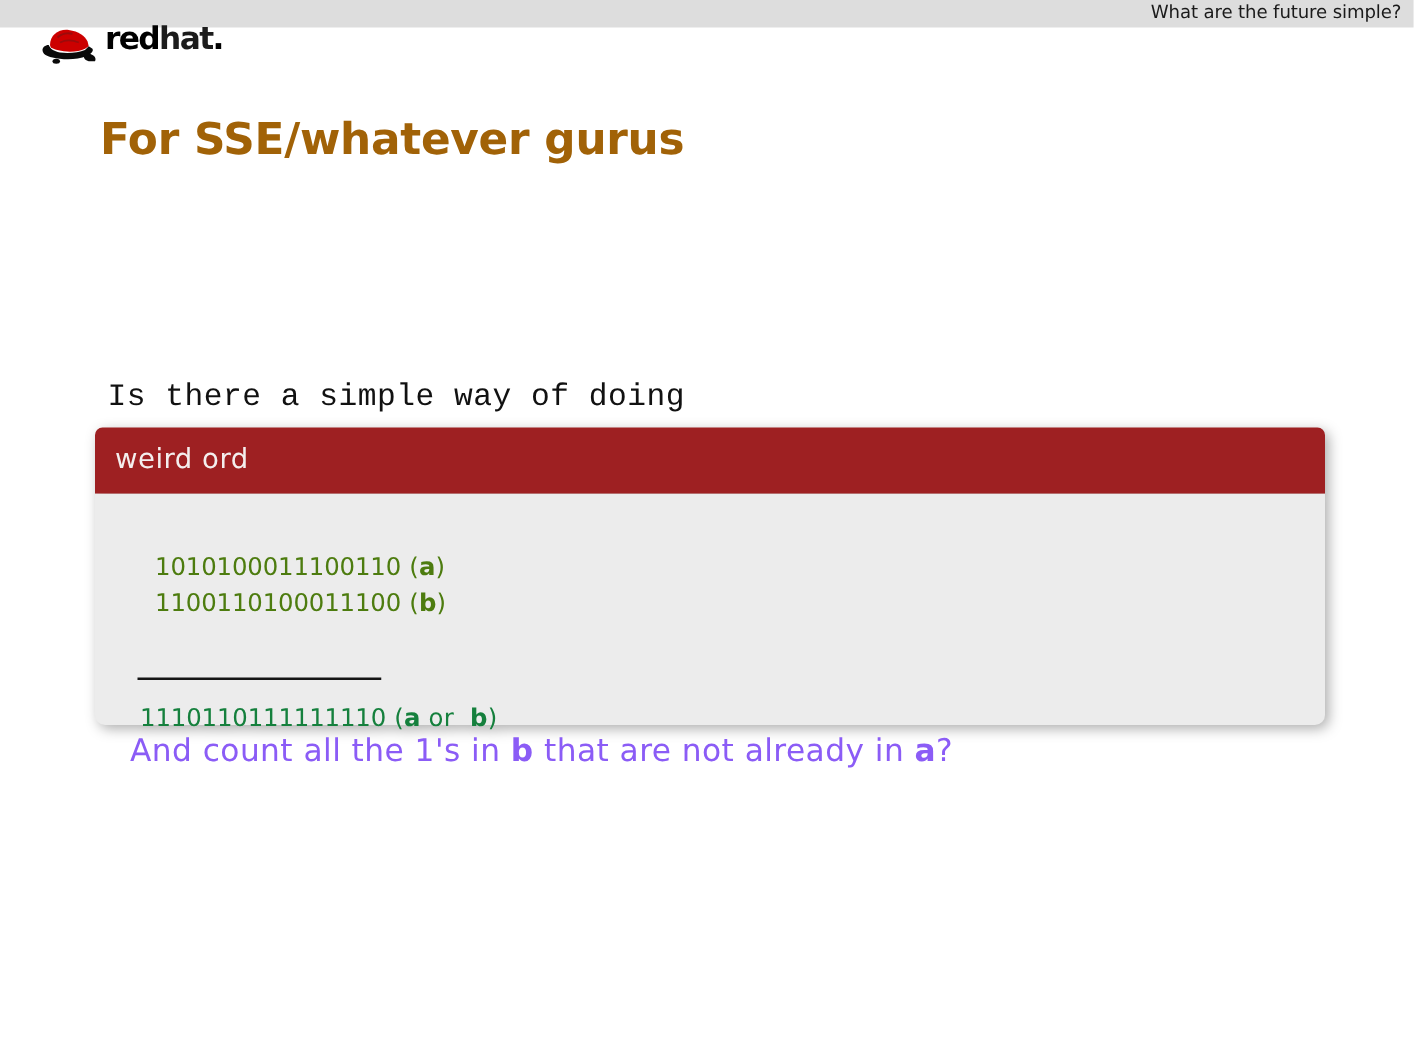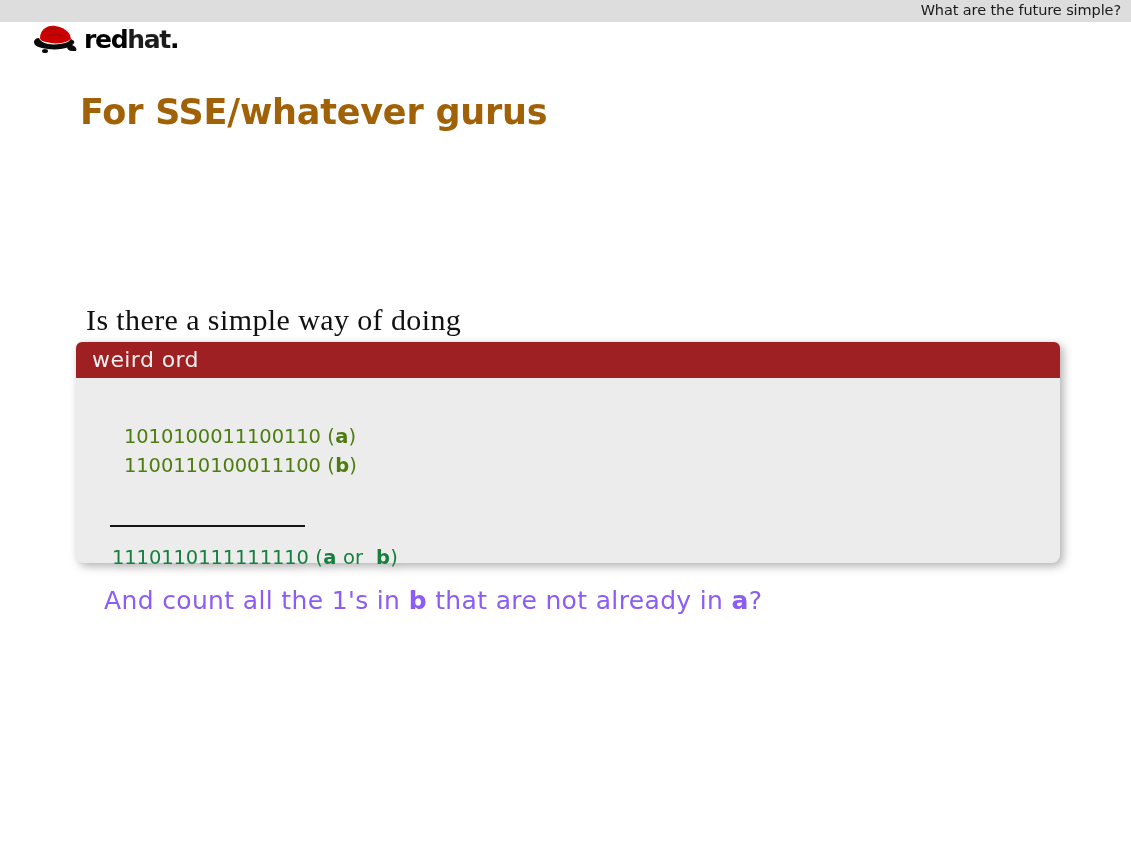--- a/index.html
+++ b/index.html
@@ -38,21 +38,21 @@
     white-space: nowrap;
   }
 
   
   .logo {
     position: absolute;
     left: 30px;
     top: 20px;
     height: 34px;
     display: flex;
-    align-items: flex-end;
+    align-items: flex-start;
   }
   .logo-mark {
     position: relative;
     width: 52px;
     height: 32px;
     margin-right: 2px;
   }
   .logo-mark svg { display: block; }
   .logo-word {
     font-family: "DejaVu Sans", sans-serif;
@@ -78,22 +78,22 @@
     color: #a16207;
     letter-spacing: -0.2px;
     white-space: nowrap;
   }
 
   
   .lead-line {
     position: absolute;
     left: 86px;
     top: 303px;
-    font-family: Liberation Serif, serif;
-    font-size: 30px;
+    font-family: Liberation Mono, monospace;
+    font-size: 25px;
     color: #111111;
     letter-spacing: 0.4px;
     white-space: nowrap;
   }
 
   .tail-line {
     position: absolute;
     left: 104px;
     top: 586px;
     font-family: "DejaVu Sans", sans-serif;
@@ -108,21 +108,21 @@
   .block {
     position: absolute;
     left: 76px;
     top: 342px;
     width: 984px;
     filter: drop-shadow(3px 3px 5px rgba(0,0,0,0.32));
   }
   .block-title {
     background: #9e2022;
     border-radius: 6px 6px 0 0;
-    height: 36px;
+    height: 53px;
     padding: 0 0 0 16px;
     display: flex;
     align-items: center;
   }
   .block-title-text {
     font-family: "DejaVu Sans", sans-serif;
     font-size: 22px;
     color: #f4eeee;
     letter-spacing: 0.4px;
     position: relative;

